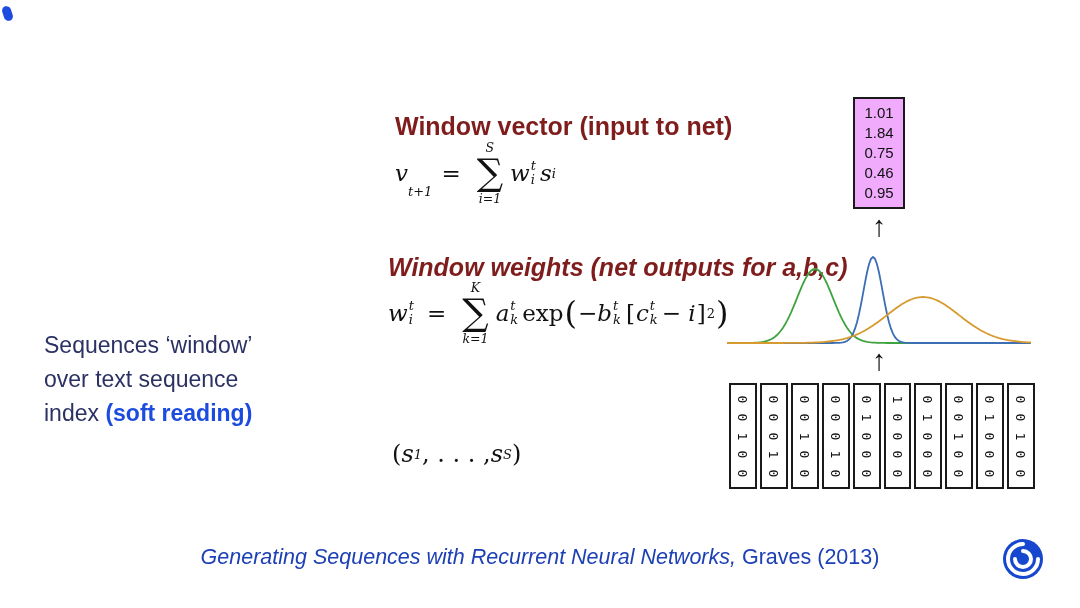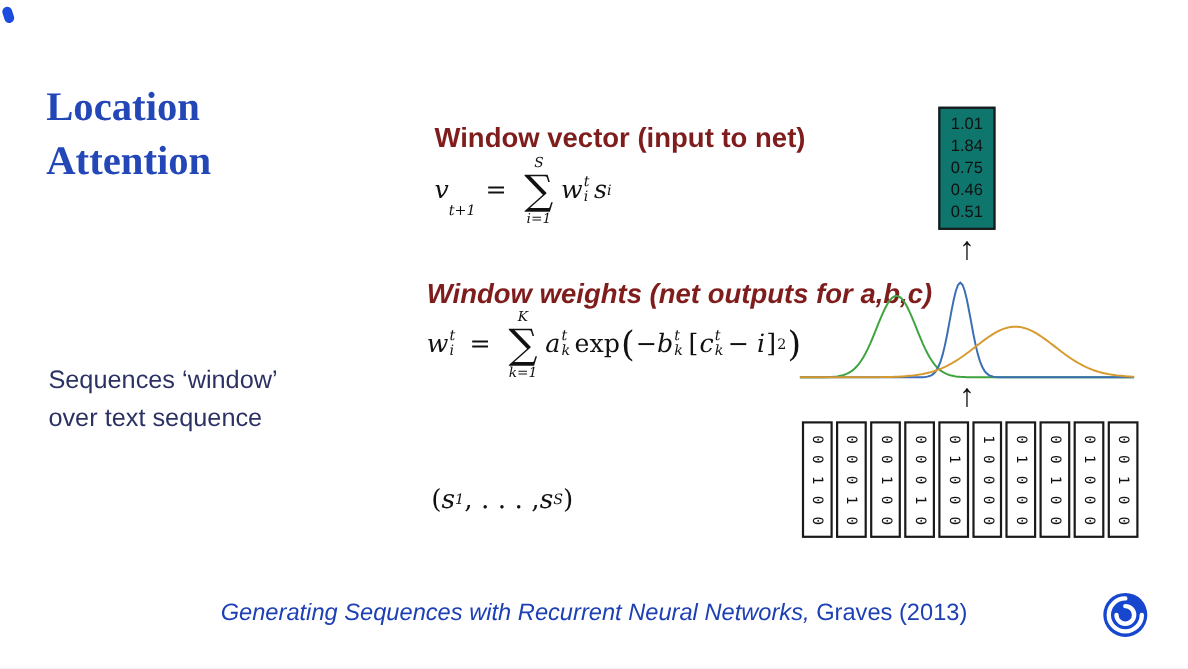--- a/index.html
+++ b/index.html
@@ -48,21 +48,21 @@
   .bigsum .sig { font-size:37px; line-height:0.95; }
   .ss {
     display:inline-flex; flex-direction:column; justify-content:center;
     font-size:13px; line-height:1.05; font-style:italic; margin:0 4px 0 1px;
   }
   .bigp { font-size:32px; font-style:normal; line-height:1; margin:0 1px; }
   .brk { font-style:normal; margin:0 1px; }
   sup.sq { font-size:13px; font-style:normal; vertical-align:10px; }
   .values-box {
     position:absolute; left:853px; top:97px; width:48px;
-    border:2px solid #1a1a1a; background:#0f766e; padding:4px 0;
+    border:2px solid #1a1a1a; background:#f0abfc; padding:4px 0;
     text-align:center; font-size:15px; line-height:20px; color:#111;
     font-family:"Liberation Sans", sans-serif;
   }
   .up-arrow {
     position:absolute; width:44px; text-align:center;
     font-size:29px; color:#111; line-height:1;
   }
   .arrow1 { left:857px; top:212px; }
   .arrow2 { left:857px; top:346px; }
   .curves { position:absolute; left:727px; top:247px; }
@@ -86,28 +86,25 @@
   .citation .it { font-style:italic; }
   .logo { position:absolute; left:1001px; top:537px; width:44px; height:44px; }
 </style>
 </head>
 <body>
 
 <div class="slide">
 
   <div class="corner-mark"></div>
 
-  <h1 class="title">
-    <span>Location</span>
-    <span>Attention</span>
-  </h1>
 
   <div class="left-note">
     <div>Sequences ‘window’</div>
     <div>over text sequence</div>
+    <div><span>index </span><span class="soft">(soft reading)</span></div>
   </div>
 
   <div class="fig-heading h-window-vector">Window vector (input to net)</div>
   <div class="formula f1">
     <span class="var">v</span>
       <sup class="sp">t+1</sup>
     <span class="eq">=</span>
     <span class="bigsum">
       <span class="lim">S</span>
       <span class="sig">∑</span>
@@ -167,21 +164,21 @@
     <span class="var">s</span>
       <sub class="sb">S</sub>
     <span class="rm">)</span>
   </div>
 
   <div class="values-box">
       <div>1.01</div>
       <div>1.84</div>
       <div>0.75</div>
       <div>0.46</div>
-      <div>0.51</div>
+      <div>0.95</div>
     </div>
 
   <div class="up-arrow arrow1">↑</div>
 
   <svg class="curves" width="305" height="100" viewBox="0 0 305 100">
       <path d="M0 96.00 L2 96.00 L4 96.00 L6 96.00 L8 96.00 L10 95.99 L12 95.99 L14 95.98 L16 95.98 L18 95.96 L20 95.94 L22 95.91 L24 95.87 L26 95.80 L28 95.71 L30 95.59 L32 95.41 L34 95.18 L36 94.86 L38 94.44 L40 93.89 L42 93.17 L44 92.27 L46 91.14 L48 89.74 L50 88.03 L52 85.99 L54 83.57 L56 80.76 L58 77.55 L60 73.93 L62 69.93 L64 65.58 L66 60.94 L68 56.08 L70 51.12 L72 46.15 L74 41.31 L76 36.75 L78 32.58 L80 28.96 L82 26.00 L84 23.80 L86 22.46 L88 22.00 L90 22.46 L92 23.80 L94 26.00 L96 28.96 L98 32.58 L100 36.75 L102 41.31 L104 46.15 L106 51.12 L108 56.08 L110 60.94 L112 65.58 L114 69.93 L116 73.93 L118 77.55 L120 80.76 L122 83.57 L124 85.99 L126 88.03 L128 89.74 L130 91.14 L132 92.27 L134 93.17 L136 93.89 L138 94.44 L140 94.86 L142 95.18 L144 95.41 L146 95.59 L148 95.71 L150 95.80 L152 95.87 L154 95.91 L156 95.94 L158 95.96 L160 95.98 L162 95.98 L164 95.99 L166 95.99 L168 96.00 L170 96.00 L172 96.00 L174 96.00 L176 96.00 L178 96.00 L180 96.00 L182 96.00 L184 96.00 L186 96.00 L188 96.00 L190 96.00 L192 96.00 L194 96.00 L196 96.00 L198 96.00 L200 96.00 L202 96.00 L204 96.00 L206 96.00 L208 96.00 L210 96.00 L212 96.00 L214 96.00 L216 96.00 L218 96.00 L220 96.00 L222 96.00 L224 96.00 L226 96.00 L228 96.00 L230 96.00 L232 96.00 L234 96.00 L236 96.00 L238 96.00 L240 96.00 L242 96.00 L244 96.00 L246 96.00 L248 96.00 L250 96.00 L252 96.00 L254 96.00 L256 96.00 L258 96.00 L260 96.00 L262 96.00 L264 96.00 L266 96.00 L268 96.00 L270 96.00 L272 96.00 L274 96.00 L276 96.00 L278 96.00 L280 96.00 L282 96.00 L284 96.00 L286 96.00 L288 96.00 L290 96.00 L292 96.00 L294 96.00 L296 96.00 L298 96.00 L300 96.00 L302 96.00 L304 96.00 " fill="none" stroke="#3fa33f" stroke-width="1.8"></path>
       <path d="M0 96.00 L2 96.00 L4 96.00 L6 96.00 L8 96.00 L10 96.00 L12 96.00 L14 96.00 L16 96.00 L18 96.00 L20 96.00 L22 96.00 L24 96.00 L26 96.00 L28 96.00 L30 96.00 L32 96.00 L34 96.00 L36 96.00 L38 96.00 L40 96.00 L42 96.00 L44 96.00 L46 96.00 L48 96.00 L50 96.00 L52 96.00 L54 96.00 L56 96.00 L58 96.00 L60 96.00 L62 96.00 L64 96.00 L66 96.00 L68 96.00 L70 96.00 L72 96.00 L74 96.00 L76 96.00 L78 96.00 L80 96.00 L82 96.00 L84 96.00 L86 96.00 L88 96.00 L90 96.00 L92 96.00 L94 96.00 L96 96.00 L98 96.00 L100 96.00 L102 96.00 L104 96.00 L106 95.99 L108 95.97 L110 95.93 L112 95.86 L114 95.70 L116 95.41 L118 94.88 L120 93.97 L122 92.46 L124 90.11 L126 86.62 L128 81.71 L130 75.18 L132 66.97 L134 57.27 L136 46.58 L138 35.67 L140 25.55 L142 17.30 L144 11.88 L146 10.00 L148 11.88 L150 17.30 L152 25.55 L154 35.67 L156 46.58 L158 57.27 L160 66.97 L162 75.18 L164 81.71 L166 86.62 L168 90.11 L170 92.46 L172 93.97 L174 94.88 L176 95.41 L178 95.70 L180 95.86 L182 95.93 L184 95.97 L186 95.99 L188 96.00 L190 96.00 L192 96.00 L194 96.00 L196 96.00 L198 96.00 L200 96.00 L202 96.00 L204 96.00 L206 96.00 L208 96.00 L210 96.00 L212 96.00 L214 96.00 L216 96.00 L218 96.00 L220 96.00 L222 96.00 L224 96.00 L226 96.00 L228 96.00 L230 96.00 L232 96.00 L234 96.00 L236 96.00 L238 96.00 L240 96.00 L242 96.00 L244 96.00 L246 96.00 L248 96.00 L250 96.00 L252 96.00 L254 96.00 L256 96.00 L258 96.00 L260 96.00 L262 96.00 L264 96.00 L266 96.00 L268 96.00 L270 96.00 L272 96.00 L274 96.00 L276 96.00 L278 96.00 L280 96.00 L282 96.00 L284 96.00 L286 96.00 L288 96.00 L290 96.00 L292 96.00 L294 96.00 L296 96.00 L298 96.00 L300 96.00 L302 96.00 L304 96.00 " fill="none" stroke="#3c6eb4" stroke-width="1.8"></path>
       <path d="M0 96.00 L2 96.00 L4 96.00 L6 96.00 L8 96.00 L10 96.00 L12 96.00 L14 96.00 L16 96.00 L18 96.00 L20 96.00 L22 96.00 L24 96.00 L26 96.00 L28 96.00 L30 96.00 L32 96.00 L34 96.00 L36 96.00 L38 96.00 L40 96.00 L42 96.00 L44 95.99 L46 95.99 L48 95.99 L50 95.99 L52 95.98 L54 95.98 L56 95.98 L58 95.97 L60 95.96 L62 95.95 L64 95.94 L66 95.93 L68 95.92 L70 95.90 L72 95.88 L74 95.85 L76 95.82 L78 95.79 L80 95.74 L82 95.69 L84 95.64 L86 95.57 L88 95.49 L90 95.40 L92 95.29 L94 95.17 L96 95.03 L98 94.87 L100 94.69 L102 94.48 L104 94.24 L106 93.98 L108 93.68 L110 93.35 L112 92.98 L114 92.56 L116 92.11 L118 91.60 L120 91.05 L122 90.44 L124 89.77 L126 89.05 L128 88.27 L130 87.43 L132 86.53 L134 85.56 L136 84.53 L138 83.44 L140 82.28 L142 81.07 L144 79.79 L146 78.47 L148 77.09 L150 75.67 L152 74.20 L154 72.71 L156 71.19 L158 69.65 L160 68.10 L162 66.55 L164 65.01 L166 63.49 L168 62.01 L170 60.56 L172 59.17 L174 57.84 L176 56.58 L178 55.41 L180 54.33 L182 53.35 L184 52.49 L186 51.74 L188 51.12 L190 50.63 L192 50.28 L194 50.07 L196 50.00 L198 50.07 L200 50.28 L202 50.63 L204 51.12 L206 51.74 L208 52.49 L210 53.35 L212 54.33 L214 55.41 L216 56.58 L218 57.84 L220 59.17 L222 60.56 L224 62.01 L226 63.49 L228 65.01 L230 66.55 L232 68.10 L234 69.65 L236 71.19 L238 72.71 L240 74.20 L242 75.67 L244 77.09 L246 78.47 L248 79.79 L250 81.07 L252 82.28 L254 83.44 L256 84.53 L258 85.56 L260 86.53 L262 87.43 L264 88.27 L266 89.05 L268 89.77 L270 90.44 L272 91.05 L274 91.60 L276 92.11 L278 92.56 L280 92.98 L282 93.35 L284 93.68 L286 93.98 L288 94.24 L290 94.48 L292 94.69 L294 94.87 L296 95.03 L298 95.17 L300 95.29 L302 95.40 L304 95.49 " fill="none" stroke="#d79a2f" stroke-width="1.8"></path>
     </svg>
 

